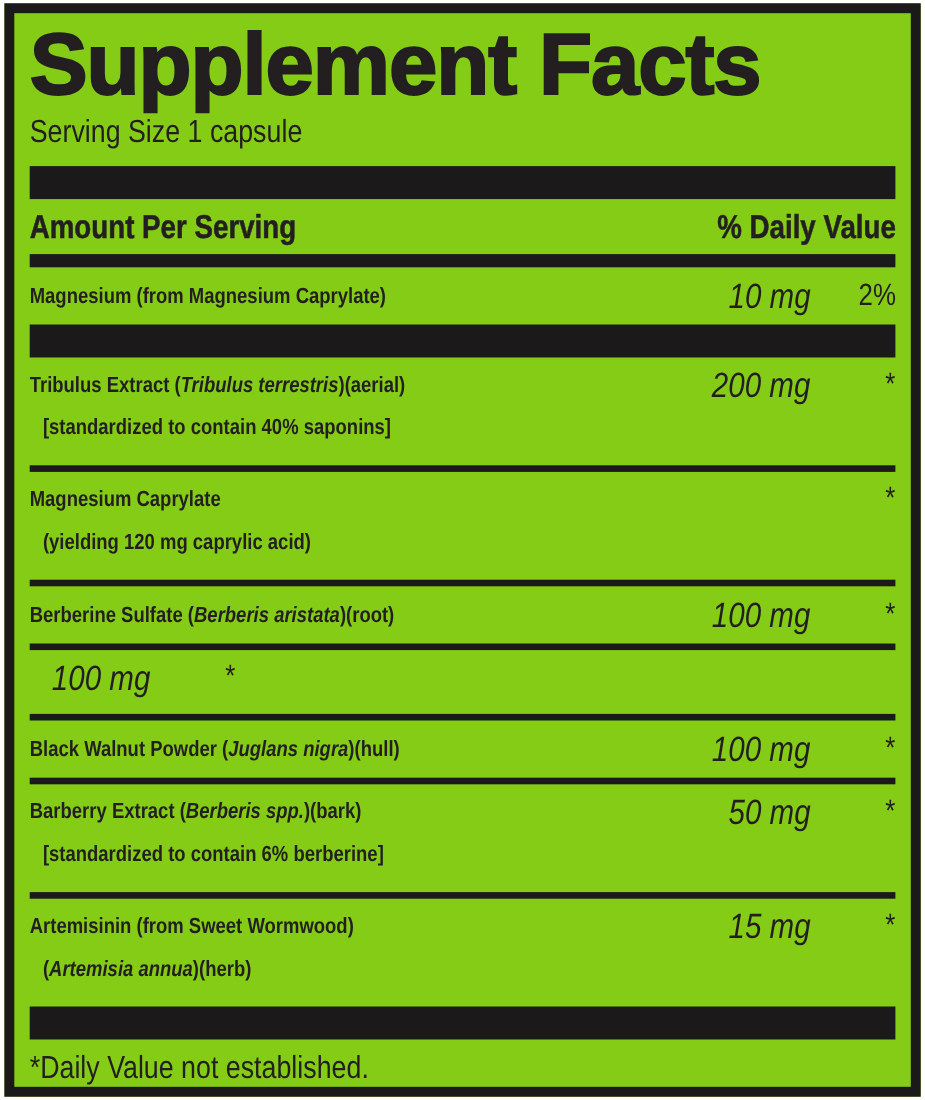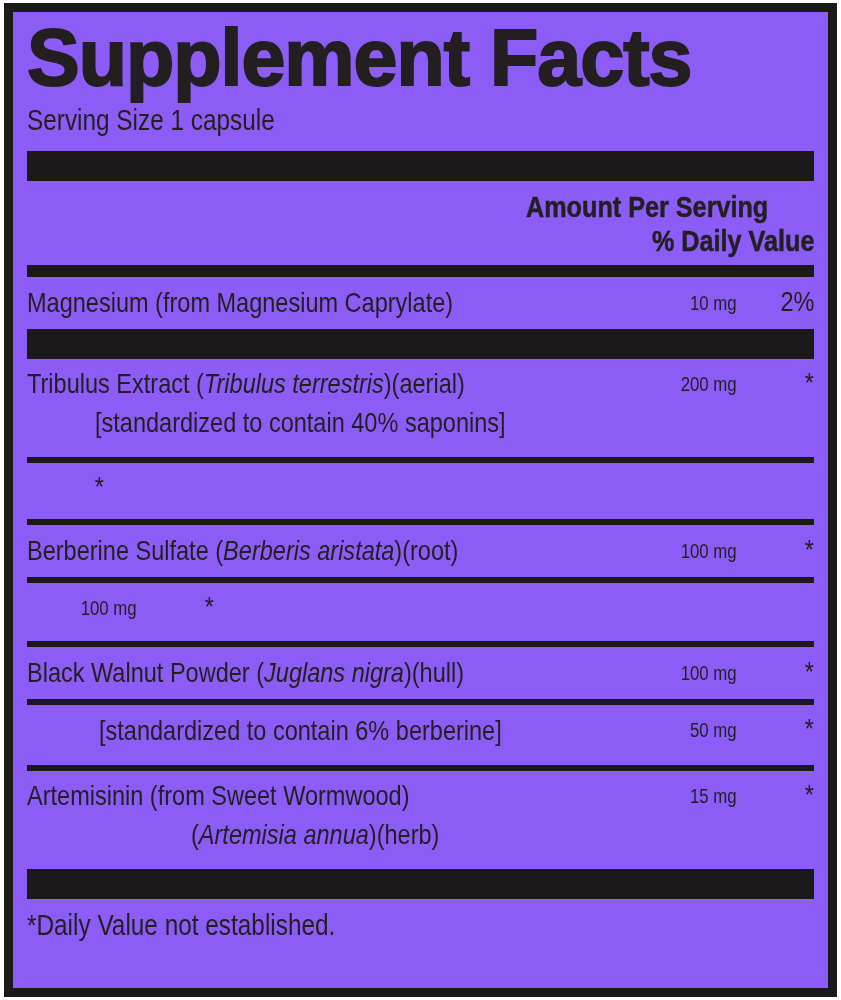--- a/index.html
+++ b/index.html
@@ -8,21 +8,21 @@
     background: #ffffff;
     font-family: "Liberation Sans", sans-serif;
     color: #231f20;
   }
   .frame {
     position: absolute;
     left: 4px; top: 3px;
     width: 833px; height: 994px;
     box-sizing: border-box;
     border: 9px solid #1c191a;
-    background: #8b5cf6;
+    background: #84cc16;
     padding: 6px 14px 2px 14px;
     overflow: hidden;
   }
   
   .cond, .cond-r {
     display: inline-block;
     white-space: nowrap;
     transform: scaleX(0.84);
   }
   .cond   { transform-origin: 0 50%; }
@@ -50,30 +50,29 @@
   .rule    { height: 6px;  background: #1c191a; }
 
   .colhead {
     display: flex;
     justify-content: space-between;
     align-items: flex-end;
     padding: 9px 0 7px 0;
     font-size: 30px;
     font-weight: bold;
     line-height: 34px;
-    flex-direction: column;
     -webkit-text-stroke: 0.5px #231f20;
   }
 
   .row { display: flex; align-items: flex-start; padding: 7px 0 7px 0; }
   .row.two { padding: 6px 0 14px 0; }
-  .name { flex: 1 1 auto; font-size: 28px; line-height: 38px; min-width: 0; }
+  .name { flex: 1 1 auto; font-size: 20px; line-height: 38px; min-width: 0; font-weight: bold; }
   .name .line1 { line-height: 38px; }
-  .name .sub   { line-height: 40px; margin-left: 24px; text-align: center; }
-  .amt  { width: 110px; text-align: right; font-size: 20px; line-height: 38px; flex: 0 0 auto; }
+  .name .sub   { line-height: 40px; margin-left: 12px; }
+  .amt  { width: 110px; text-align: right; font-size: 32px; line-height: 38px; flex: 0 0 auto; font-style: italic; }
   .dv   { width: 77px;  text-align: right; font-size: 28px; line-height: 36px; flex: 0 0 auto; }
   .foot { font-size: 29px; line-height: 36px; padding-top: 8px; }
   i { font-style: italic; }
 </style>
 </head>
 <body>
 
 <div class="frame">
 
   <div class="title">
@@ -105,20 +104,24 @@
       <div class="row two">
         <div class="name">
           <div class="line1"><span class="cond"><span>Tribulus Extract (</span><i>Tribulus terrestris</i><span>)(aerial)</span></span></div>
           <div class="sub"><span class="cond"><span>[standardized to contain 40% saponins]</span></span></div>
         </div>
         <div class="amt"><span class="cond-r">200 mg</span></div>
         <div class="dv"><span class="cond-r">*</span></div>
       </div>
       <div class="rule"></div>
       <div class="row two">
+        <div class="name">
+          <div class="line1"><span class="cond"><span>Magnesium Caprylate</span></span></div>
+          <div class="sub"><span class="cond"><span>(yielding 120 mg caprylic acid)</span></span></div>
+        </div>
         <div class="dv"><span class="cond-r">*</span></div>
       </div>
       <div class="rule"></div>
       <div class="row">
         <div class="name">
           <div class="line1"><span class="cond"><span>Berberine Sulfate (</span><i>Berberis aristata</i><span>)(root)</span></span></div>
         </div>
         <div class="amt"><span class="cond-r">100 mg</span></div>
         <div class="dv"><span class="cond-r">*</span></div>
       </div>
@@ -131,20 +134,21 @@
       <div class="row">
         <div class="name">
           <div class="line1"><span class="cond"><span>Black Walnut Powder (</span><i>Juglans nigra</i><span>)(hull)</span></span></div>
         </div>
         <div class="amt"><span class="cond-r">100 mg</span></div>
         <div class="dv"><span class="cond-r">*</span></div>
       </div>
       <div class="rule"></div>
       <div class="row two">
         <div class="name">
+          <div class="line1"><span class="cond"><span>Barberry Extract (</span><i>Berberis spp.</i><span>)(bark)</span></span></div>
           <div class="sub"><span class="cond"><span>[standardized to contain 6% berberine]</span></span></div>
         </div>
         <div class="amt"><span class="cond-r">50 mg</span></div>
         <div class="dv"><span class="cond-r">*</span></div>
       </div>
       <div class="rule"></div>
       <div class="row two">
         <div class="name">
           <div class="line1"><span class="cond"><span>Artemisinin (from Sweet Wormwood)</span></span></div>
           <div class="sub"><span class="cond"><span>(</span><i>Artemisia annua</i><span>)(herb)</span></span></div>

